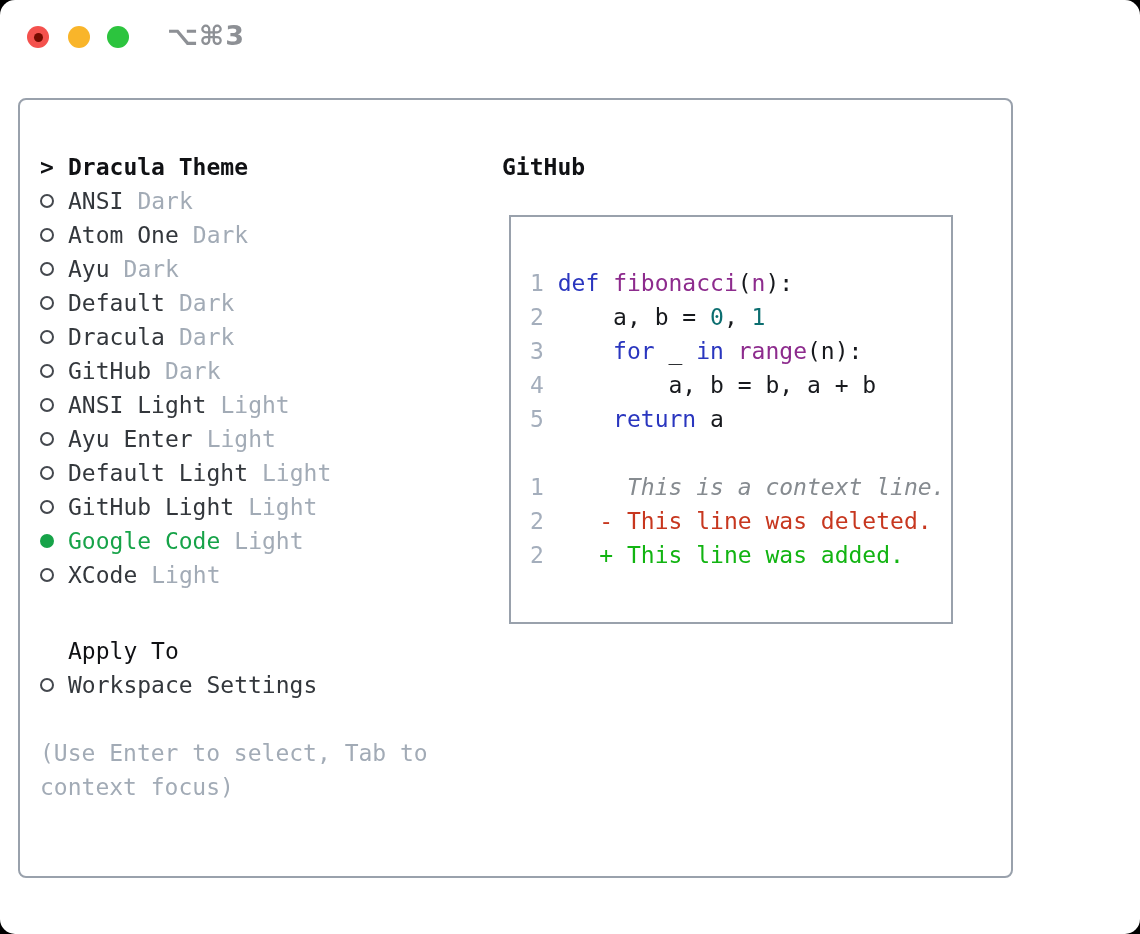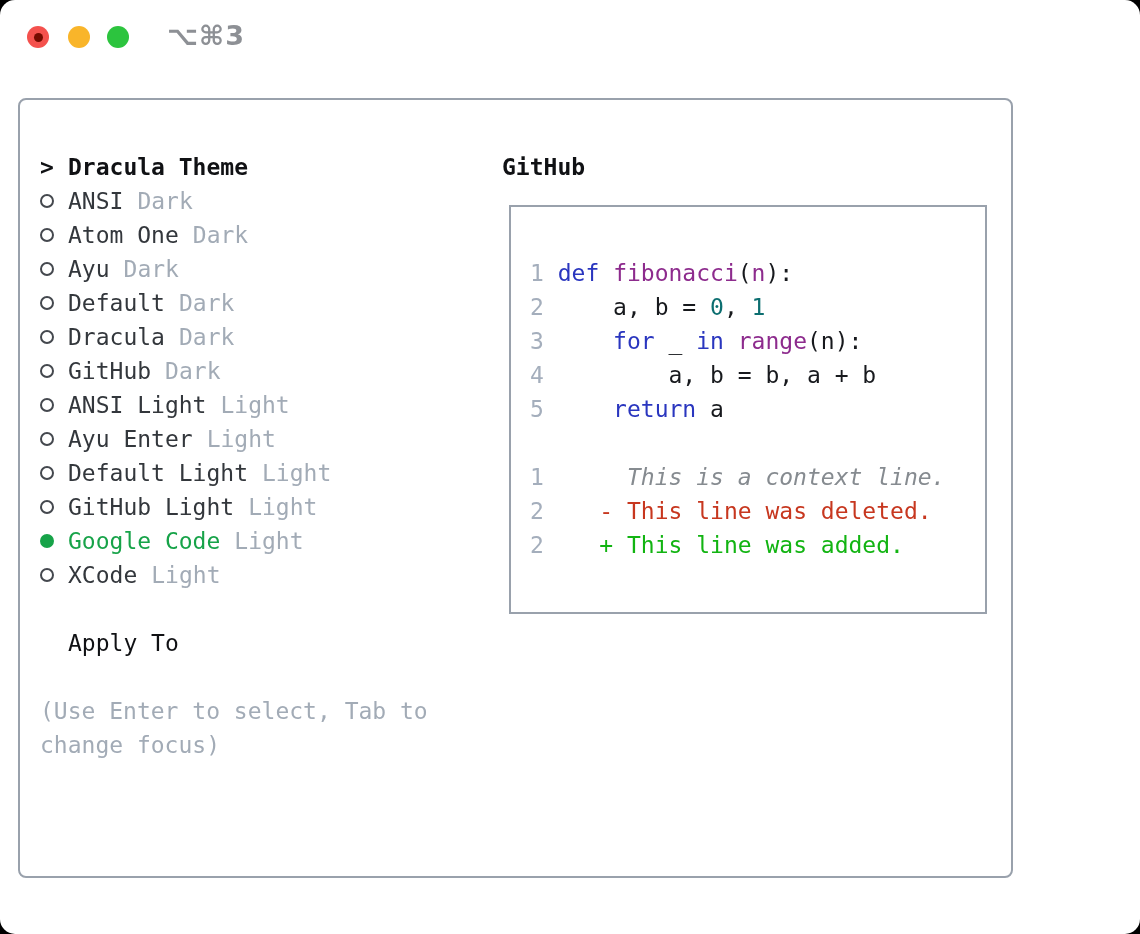--- a/index.html
+++ b/index.html
@@ -31,27 +31,27 @@
   
   .left-col{position:absolute;left:20px;top:50px;width:440px;font-size:23px;line-height:34px;color:var(--text-dark);}
   .row{display:flex;align-items:center;height:34px;white-space:pre;}
   .bullet{width:14px;height:14px;border:2px solid #44484e;border-radius:50%;margin-right:14px;flex:none;}
   .row.selected .bullet{background:var(--accent-green);border-color:var(--accent-green);}
   .row.selected .name{color:var(--accent-green);}
   .name{color:var(--text-dark);}
   .variant{color:var(--muted);margin-left:14px;}
   .header-row{font-weight:bold;color:var(--text-black);}
   .header-row .prefix{display:inline-block;width:28px;color:var(--text-black);}
-  .section-label{height:34px;line-height:34px;padding-left:28px;color:var(--text-black);}
+  .section-label{height:34px;line-height:34px;padding-left:28px;color:var(--text-black);margin-top:8px;}
   .spacer{height:34px;}
   .hint{color:var(--muted);line-height:34px;white-space:pre;}
 
   
   .preview-title{position:absolute;left:482px;top:50px;height:34px;line-height:34px;font-size:23px;font-weight:bold;color:var(--text-black);}
-  .preview-box{position:absolute;left:489px;top:105px;width:478px;height:409px;border:2px solid var(--border);background:var(--window-bg,#fff);overflow:hidden;}
+  .preview-box{position:absolute;left:489px;top:115px;width:444px;height:409px;border:2px solid var(--border);background:var(--window-bg,#fff);overflow:hidden;}
   .preview-code{margin:0;padding:49px 0 0 19px;font-family:"DejaVu Sans Mono",monospace;font-size:23px;line-height:34px;}
   .code-line{height:34px;white-space:pre;}
   .tok-num{color:var(--line-num);}
   .tok-pl{color:var(--code-plain);}
   .tok-kw{color:var(--code-keyword);}
   .tok-fn{color:var(--code-function);}
   .tok-lit{color:var(--code-literal);}
   .tok-ctx{color:var(--diff-context);font-style:italic;}
   .tok-del{color:var(--diff-deleted);}
   .tok-add{color:var(--diff-added);}
@@ -113,25 +113,28 @@
   </div>
           <div class="row">
     <span class="bullet"></span><span class="name">XCode</span><span class="variant">Light</span>
   </div>
         </div>
 
       <div class="spacer"></div>
 
       <div class="section-label">Apply To</div>
       <div id="apply-list">
+          <div class="row">
+    <span class="bullet"></span><span class="name">Workspace Settings</span>
+  </div>
         </div>
 
       <div class="spacer"></div>
 
-      <div class="hint"><span>(Use Enter to select, Tab to</span><br><span>change focus)</span></div>
+      <div class="hint"><span>(Use Enter to select, Tab to</span><br><span>context focus)</span></div>
     </div>
 
     <div class="preview-title">GitHub</div>
 
     <div class="preview-box">
       <pre class="preview-code" id="preview-code"><div class="code-line"><span class="tok-num">1</span> <span class="tok-kw">def</span><span class="tok-pl"> </span><span class="tok-fn">fibonacci</span><span class="tok-pl">(</span><span class="tok-fn">n</span><span class="tok-pl">):</span></div><div class="code-line"><span class="tok-num">2</span> <span class="tok-pl">    a, b = </span><span class="tok-lit">0</span><span class="tok-pl">, </span><span class="tok-lit">1</span></div><div class="code-line"><span class="tok-num">3</span> <span class="tok-pl">    </span><span class="tok-kw">for</span><span class="tok-pl"> _ </span><span class="tok-kw">in</span><span class="tok-pl"> </span><span class="tok-fn">range</span><span class="tok-pl">(n):</span></div><div class="code-line"><span class="tok-num">4</span> <span class="tok-pl">        a, b = b, a + b</span></div><div class="code-line"><span class="tok-num">5</span> <span class="tok-pl">    </span><span class="tok-kw">return</span><span class="tok-pl"> a</span></div><div class="code-line"></div><div class="code-line"><span class="tok-num">1</span> <span class="tok-ctx">     This is a context line.</span></div><div class="code-line"><span class="tok-num">2</span> <span class="tok-pl">   </span><span class="tok-del">- This line was deleted.</span></div><div class="code-line"><span class="tok-num">2</span> <span class="tok-pl">   </span><span class="tok-add">+ This line was added.</span></div></pre>
     </div>
 
   </div>
 </div>

